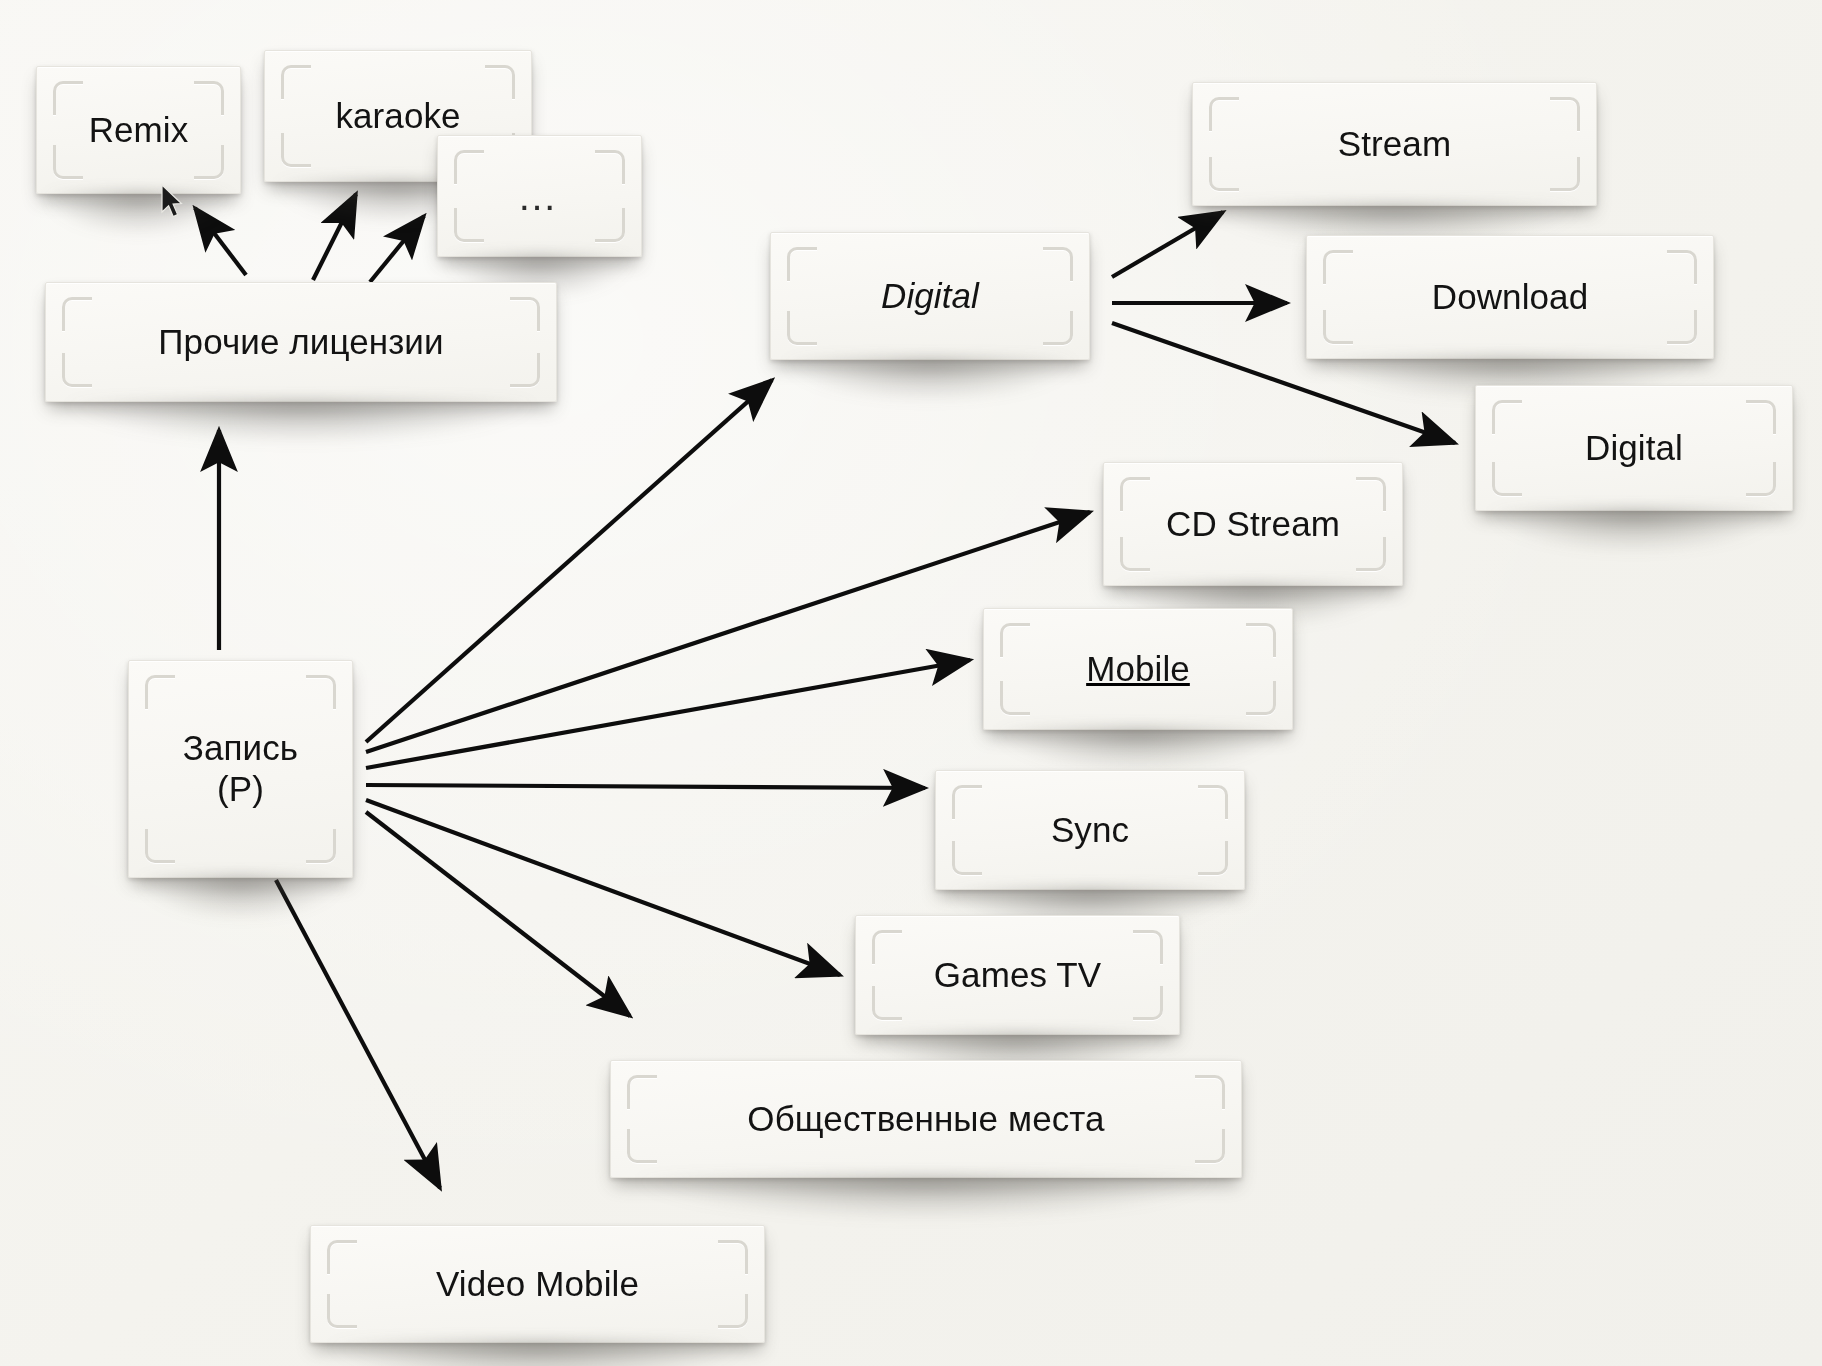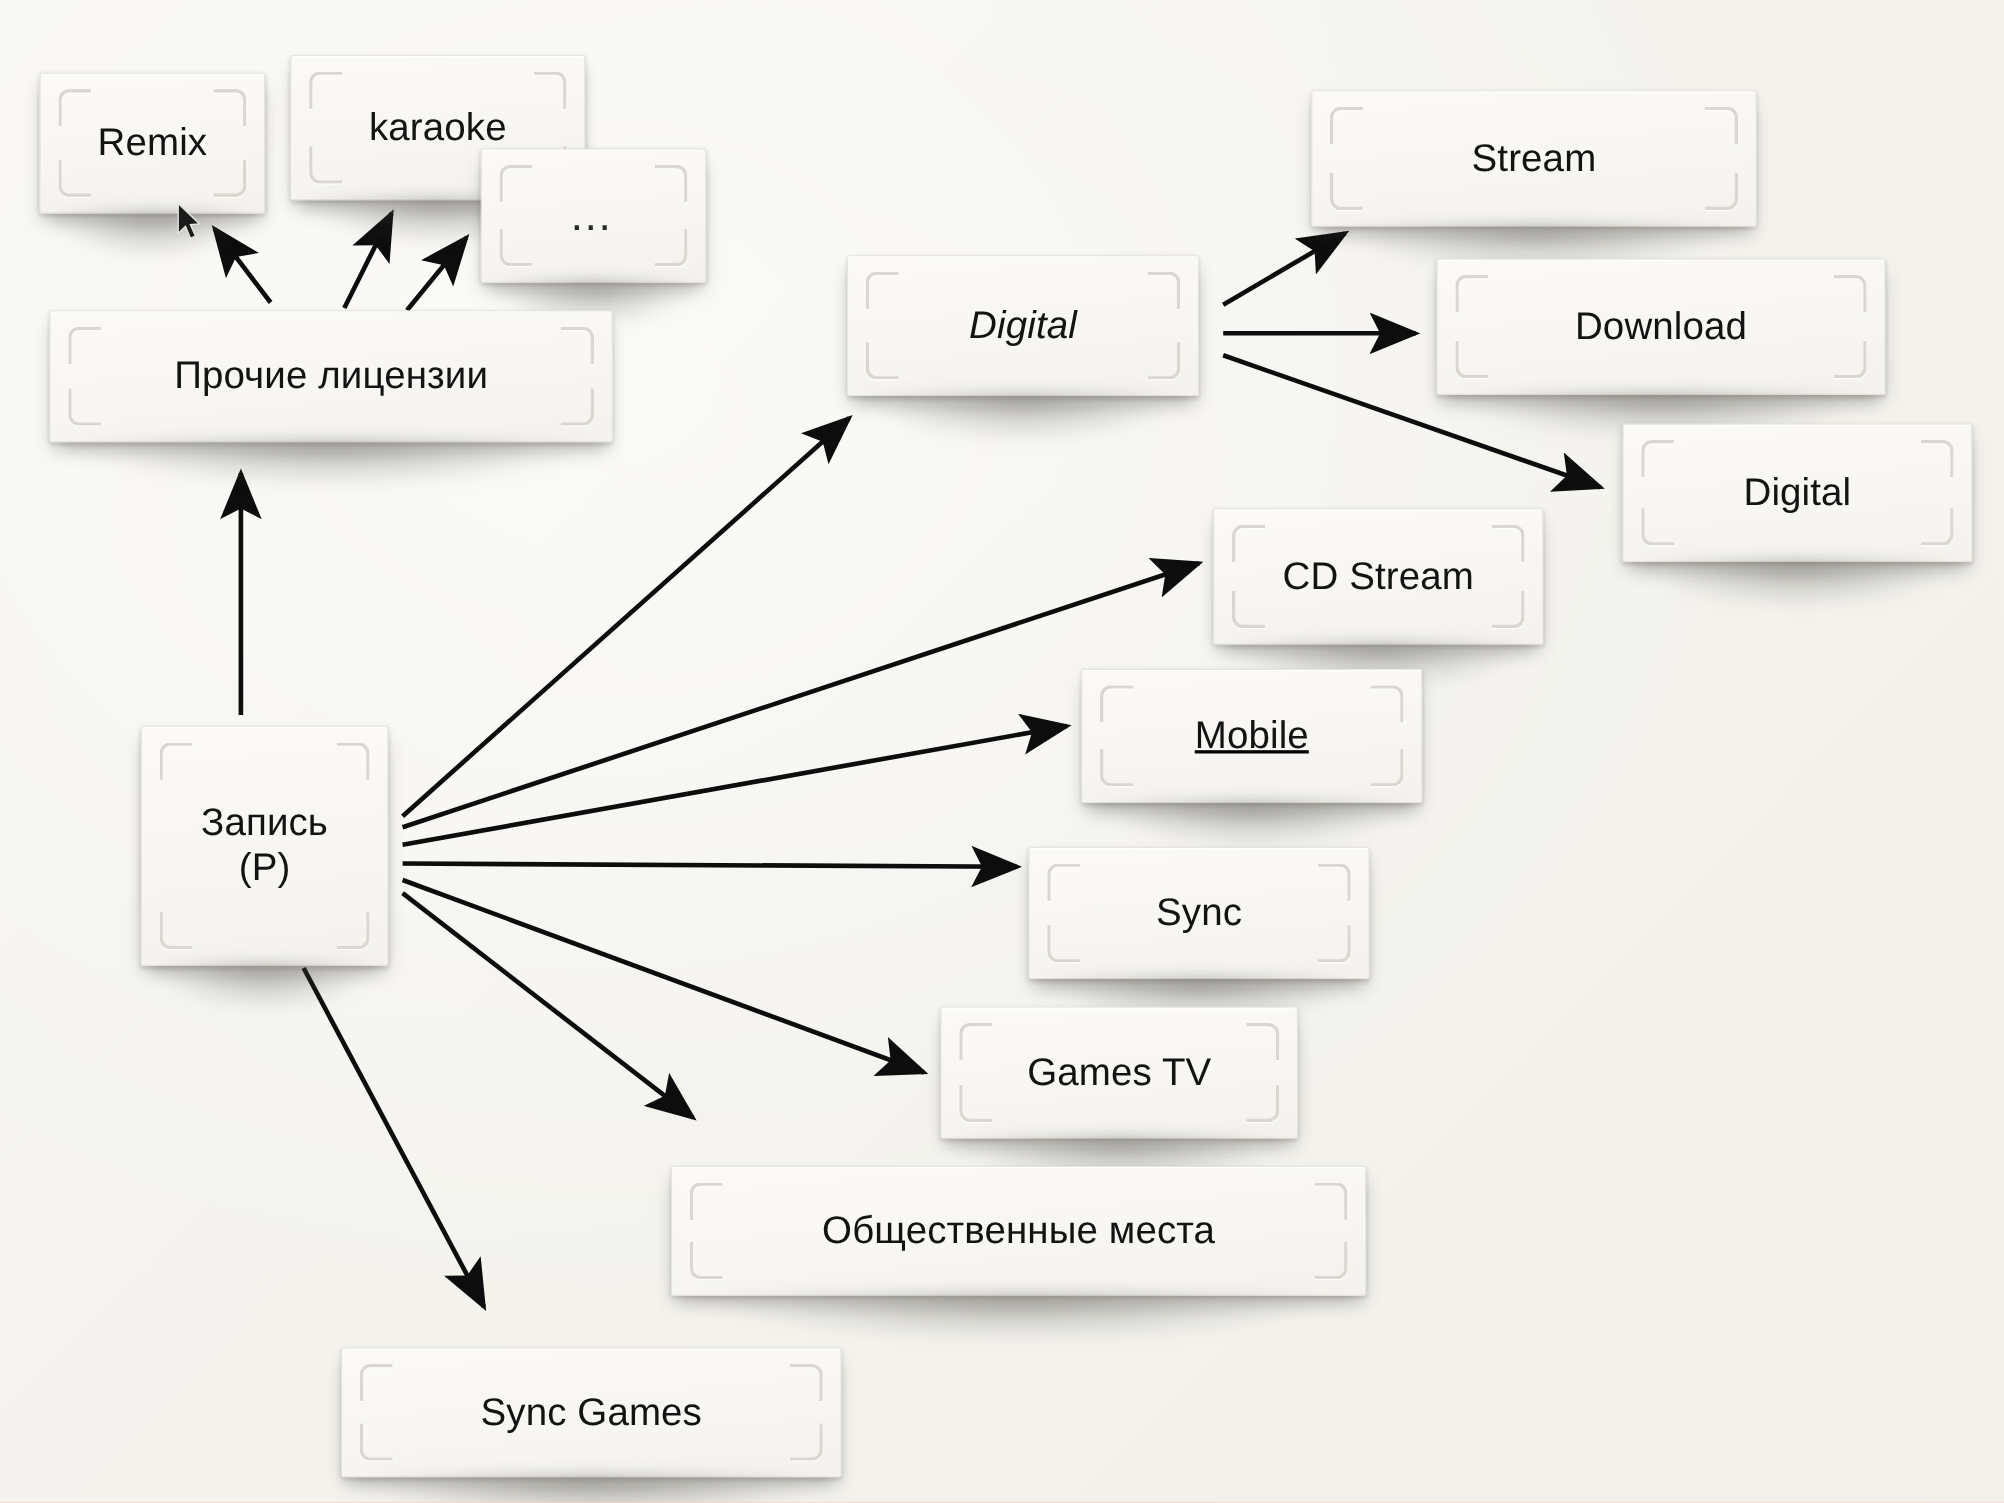--- a/index.html
+++ b/index.html
@@ -7,21 +7,21 @@
     padding: 0;
     background: #f5f4f0;
   }
   body {
     font-family: "Liberation Sans", sans-serif;
   }
   #stage {
     position: relative;
     width: 1822px;
     height: 1366px;
-    background: #fca5a5;
+    background: #737373;
     overflow: hidden;
   }
   
   #stage::before {
     content: "";
     position: absolute;
     inset: 0;
     background:
       radial-gradient(ellipse at 30% 25%, rgba(255,255,255,0.55) 0%, rgba(255,255,255,0) 60%),
       linear-gradient(135deg, #f7f6f2 0%, #f4f3ee 45%, #f1f0eb 100%);
@@ -250,21 +250,21 @@
         <span class="corner bl"></span>
         <span class="corner br"></span>
         <span class="label">Общественные места</span>
         <span class="curl"></span>
       </div>
       <div class="node" style="left: 310px; top: 1225px; width: 455px; height: 118px;">
         <span class="corner tl"></span>
         <span class="corner tr"></span>
         <span class="corner bl"></span>
         <span class="corner br"></span>
-        <span class="label">Sync Games</span>
+        <span class="label">Video Mobile</span>
         <span class="curl"></span>
       </div>
     </div>
 
   <svg class="cursor" style="left:160px; top:183px;" width="26" height="38" viewBox="0 0 26 38" xmlns="http://www.w3.org/2000/svg">
     <path d="M2,2 L2,29 L8.6,22.8 L13.2,33.6 L17.6,31.6 L13.1,21.1 L21.4,20.6 Z" fill="#1b1b1b" stroke="#e9e8e3" stroke-width="1.2"></path>
   </svg>
 
 </div>
 

